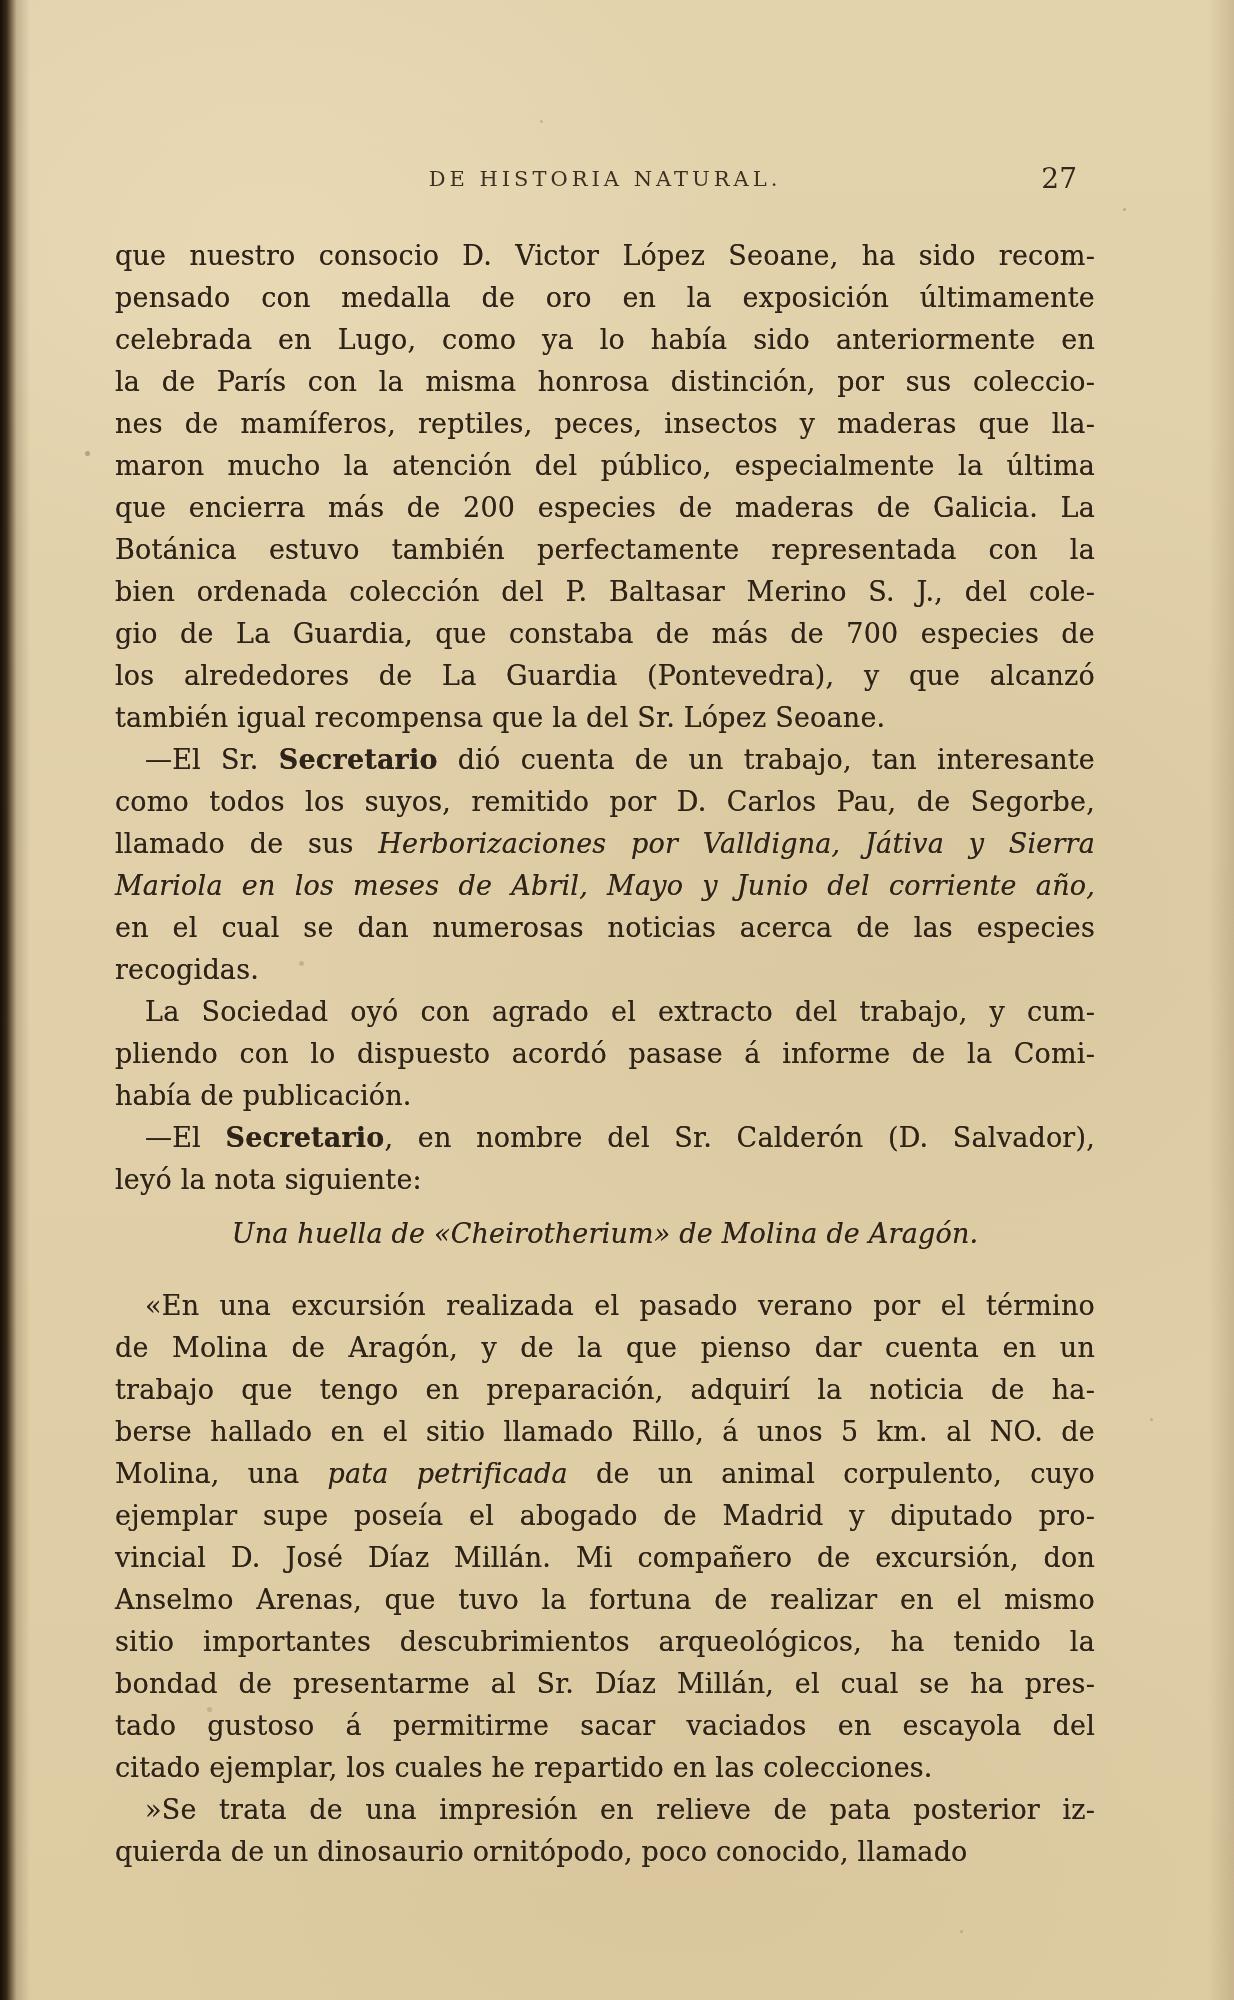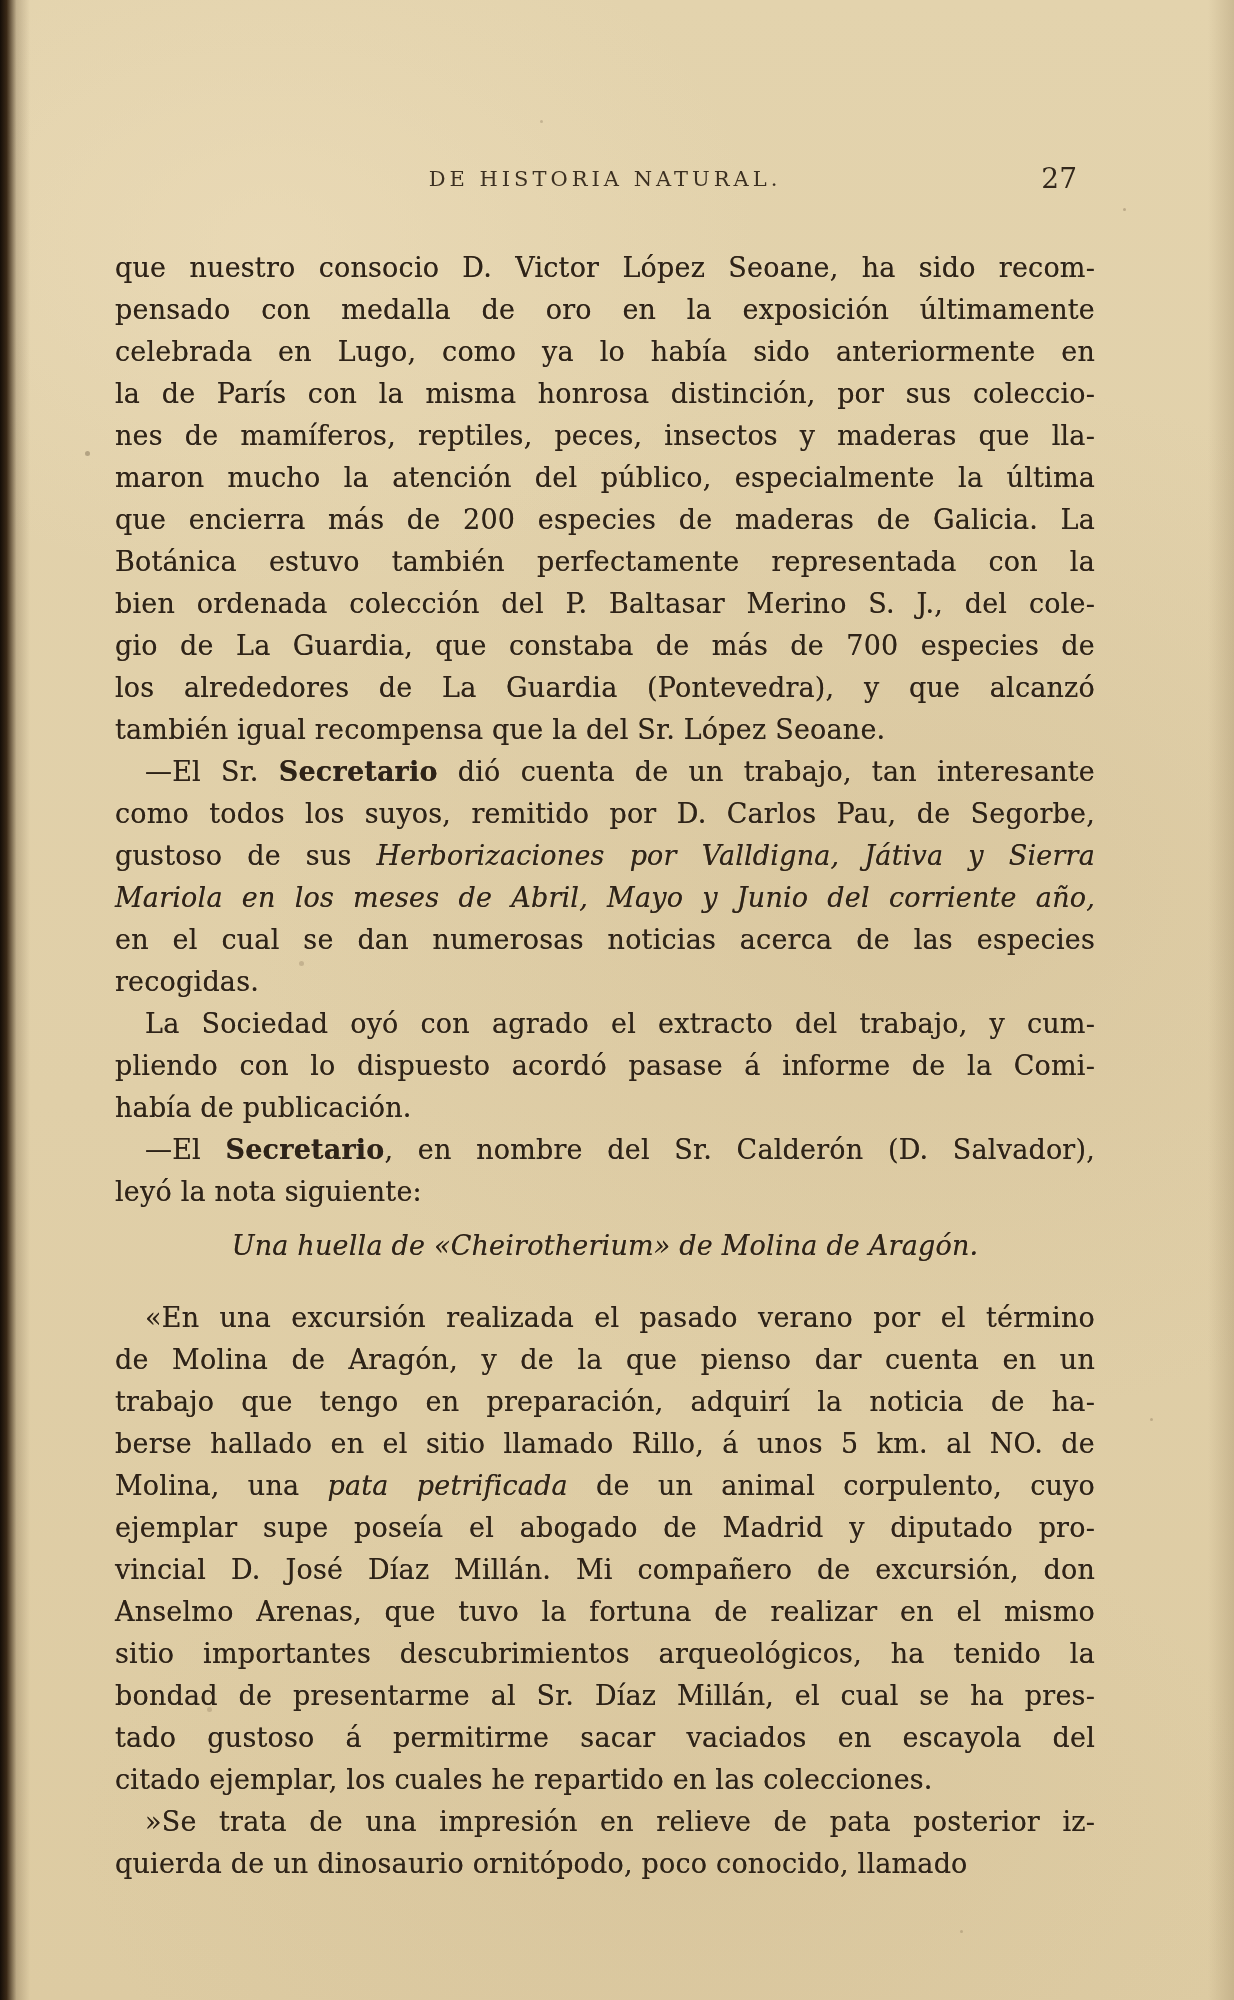--- a/index.html
+++ b/index.html
@@ -42,21 +42,21 @@
   .running-header {
     position: relative; height: 30px; line-height: 30px;
     text-align: center;
     font-size: 21px; letter-spacing: 4px;
     color: #3c3022;
   }
   .page-number {
     position: absolute; right: 18px; top: 0;
     letter-spacing: 0px; font-size: 28px; color: #33281c;
   }
-  .text-block { margin-top: 53px; }
+  .text-block { margin-top: 41px; }
   .line {
     height: 42px; line-height: 42px;
     font-size: 27px;
     letter-spacing: 0.2px;
     text-shadow: 0 0 0.6px rgba(46,35,24,0.65);
   }
   .fill { text-align: justify; text-align-last: justify; }
   .end  { text-align: left; }
   .center {
     text-align: right; text-align-last: center;
@@ -83,21 +83,21 @@
       <div class="line fill"><span>nes de mamíferos, reptiles, peces, insectos y maderas que lla-</span></div>
       <div class="line fill"><span>maron mucho la atención del público, especialmente la última</span></div>
       <div class="line fill"><span>que encierra más de 200 especies de maderas de Galicia. La</span></div>
       <div class="line fill"><span>Botánica estuvo también perfectamente representada con la</span></div>
       <div class="line fill"><span>bien ordenada colección del P. Baltasar Merino S. J., del cole-</span></div>
       <div class="line fill"><span>gio de La Guardia, que constaba de más de 700 especies de</span></div>
       <div class="line fill"><span>los alrededores de La Guardia (Pontevedra), y que alcanzó</span></div>
       <div class="line end"><span>también igual recompensa que la del Sr. López Seoane.</span></div>
       <div class="line fill indent"><span>—El Sr. </span><span class="b">Secretario</span><span> dió cuenta de un trabajo, tan interesante</span></div>
       <div class="line fill"><span>como todos los suyos, remitido por D. Carlos Pau, de Segorbe,</span></div>
-      <div class="line fill"><span>gustoso de sus </span><span class="i">Herborizaciones por Valldigna, Játiva y Sierra</span></div>
+      <div class="line fill"><span>llamado de sus </span><span class="i">Herborizaciones por Valldigna, Játiva y Sierra</span></div>
       <div class="line fill"><span class="i">Mariola en los meses de Abril, Mayo y Junio del corriente año,</span></div>
       <div class="line fill"><span>en el cual se dan numerosas noticias acerca de las especies</span></div>
       <div class="line end"><span>recogidas.</span></div>
       <div class="line fill indent"><span>La Sociedad oyó con agrado el extracto del trabajo, y cum-</span></div>
       <div class="line fill"><span>pliendo con lo dispuesto acordó pasase á informe de la Comi-</span></div>
       <div class="line end"><span>había de publicación.</span></div>
       <div class="line fill indent"><span>—El </span><span class="b">Secretario</span><span>, en nombre del Sr. Calderón (D. Salvador),</span></div>
       <div class="line end"><span>leyó la nota siguiente:</span></div>
       <div class="line center"><span>Una huella de «Cheirotherium» de Molina de Aragón.</span></div>
       <div class="line fill indent"><span>«En una excursión realizada el pasado verano por el término</span></div>

